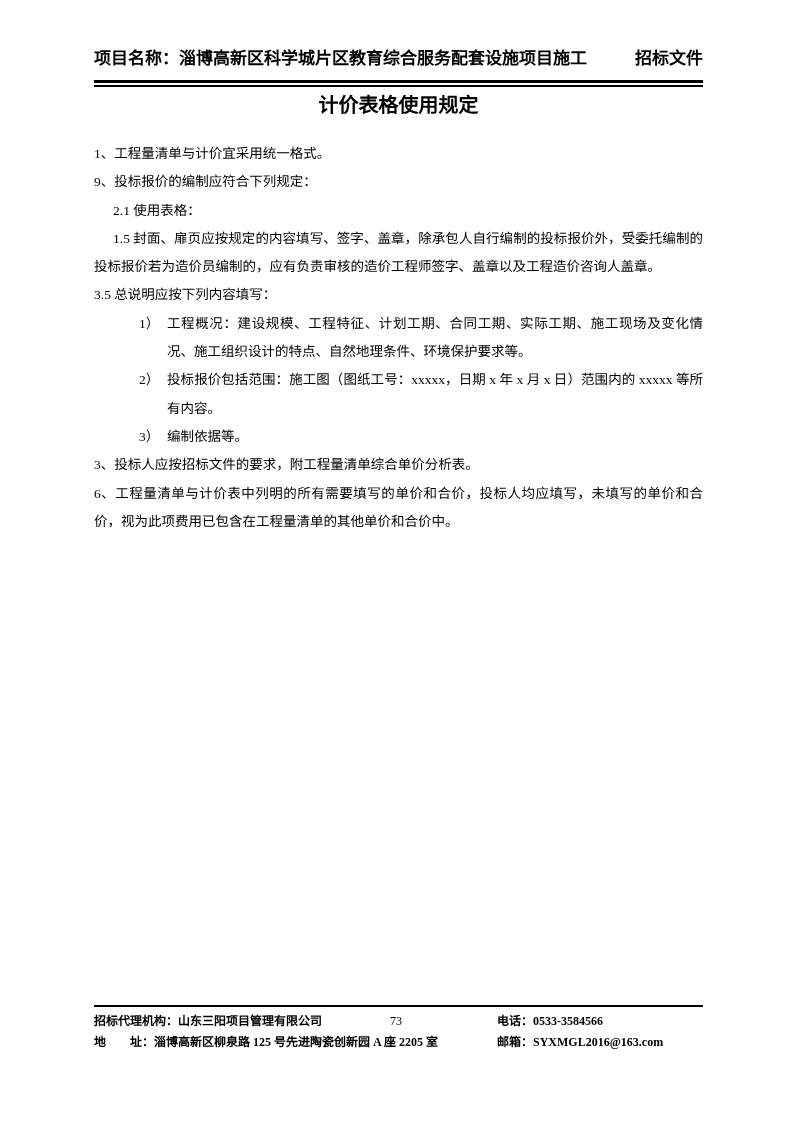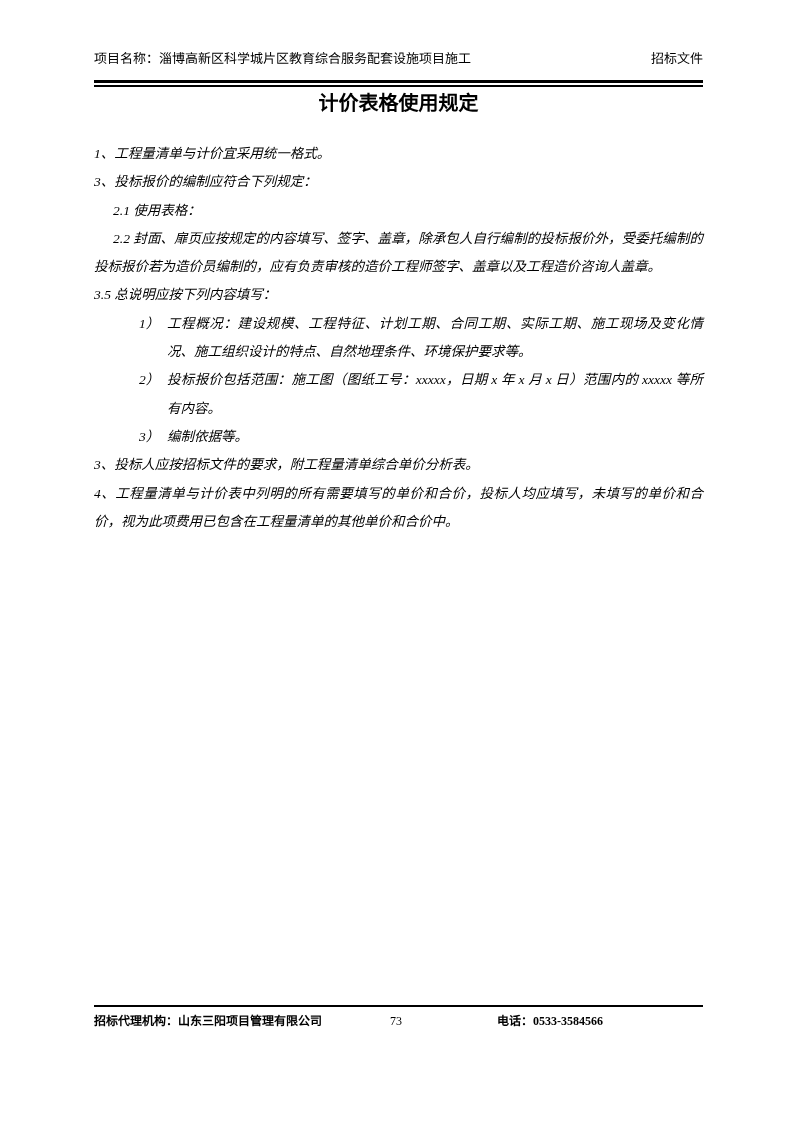--- a/index.html
+++ b/index.html
@@ -18,51 +18,49 @@
   .doc-header {
     position: absolute;
     top: 50px;
     left: 94px;
     width: 609px;
   }
   .header-row {
     display: flex;
     justify-content: space-between;
     align-items: baseline;
-    font-size: 13px;
-    font-weight: normal;
+    font-size: 17px;
+    font-weight: bold;
     line-height: 17px;
     text-align: right;
   }
   .rule-thick { height: 3px; background: #000; margin-top: 13px; }
   .rule-thin  { height: 2px; background: #000; margin-top: 2px; }
 
   
   .doc-title {
     position: absolute;
     top: 93px;
     left: 94px;
     width: 609px;
     margin: 0;
     text-align: center;
     font-size: 20px;
     font-weight: bold;
     line-height: 24px;
-    font-family: Liberation Mono, monospace;
   }
 
   
   .doc-body {
     position: absolute;
     top: 140px;
     left: 94px;
     width: 609px;
     font-size: 13.5px;
     line-height: 28.3px;
-    font-style: italic;
   }
   .doc-body p { margin: 0; text-align: justify; }
   .indent-sub   { text-indent: 19px; }  
   .indent-para  { text-indent: 46px; }  
   .sub-item {
     display: flex;
     padding-left: 45px;
   }
   .sub-item .marker { flex: 0 0 28px; }
   .sub-item .sub-text { flex: 1; text-align: justify; }
@@ -92,44 +90,48 @@
       <span>招标文件</span>
     </div>
     <div class="rule-thick"></div>
     <div class="rule-thin"></div>
   </header>
 
   <h1 class="doc-title">计价表格使用规定</h1>
 
   <main class="doc-body">
     <p>1、工程量清单与计价宜采用统一格式。</p>
-    <p>3、投标报价的编制应符合下列规定：</p>
+    <p>9、投标报价的编制应符合下列规定：</p>
     <p class="indent-sub">2.1 使用表格：</p>
-    <p class="indent-sub">2.2 封面、扉页应按规定的内容填写、签字、盖章，除承包人自行编制的投标报价外，受委托编制的投标报价若为造价员编制的，应有负责审核的造价工程师签字、盖章以及工程造价咨询人盖章。</p>
+    <p class="indent-sub">1.5 封面、扉页应按规定的内容填写、签字、盖章，除承包人自行编制的投标报价外，受委托编制的投标报价若为造价员编制的，应有负责审核的造价工程师签字、盖章以及工程造价咨询人盖章。</p>
     <p>3.5 总说明应按下列内容填写：</p>
 
     <div class="sub-item">
       <span class="marker">1）</span>
       <span class="sub-text">工程概况：建设规模、工程特征、计划工期、合同工期、实际工期、施工现场及变化情况、施工组织设计的特点、自然地理条件、环境保护要求等。</span>
     </div>
     <div class="sub-item">
       <span class="marker">2）</span>
       <span class="sub-text">投标报价包括范围：施工图（图纸工号：xxxxx，日期 x 年 x 月 x 日）范围内的 xxxxx 等所有内容。</span>
     </div>
     <div class="sub-item">
       <span class="marker">3）</span>
       <span class="sub-text">编制依据等。</span>
     </div>
 
     <p>3、投标人应按招标文件的要求，附工程量清单综合单价分析表。</p>
-    <p>4、工程量清单与计价表中列明的所有需要填写的单价和合价，投标人均应填写，未填写的单价和合价，视为此项费用已包含在工程量清单的其他单价和合价中。</p>
+    <p>6、工程量清单与计价表中列明的所有需要填写的单价和合价，投标人均应填写，未填写的单价和合价，视为此项费用已包含在工程量清单的其他单价和合价中。</p>
   </main>
 
   <footer class="doc-footer">
     <div class="footer-rule"></div>
     <div class="footer-row">
       <span class="f-left">招标代理机构：山东三阳项目管理有限公司</span>
       <span class="f-page">73</span>
       <span class="f-right">电话：0533-3584566</span>
     </div>
+    <div class="footer-row">
+      <span class="f-left">地　　址：淄博高新区柳泉路 125 号先进陶瓷创新园 A 座 2205 室</span>
+      <span class="f-right">邮箱：SYXMGL2016@163.com</span>
+    </div>
   </footer>
 
 </div>
 
 </body></html>

